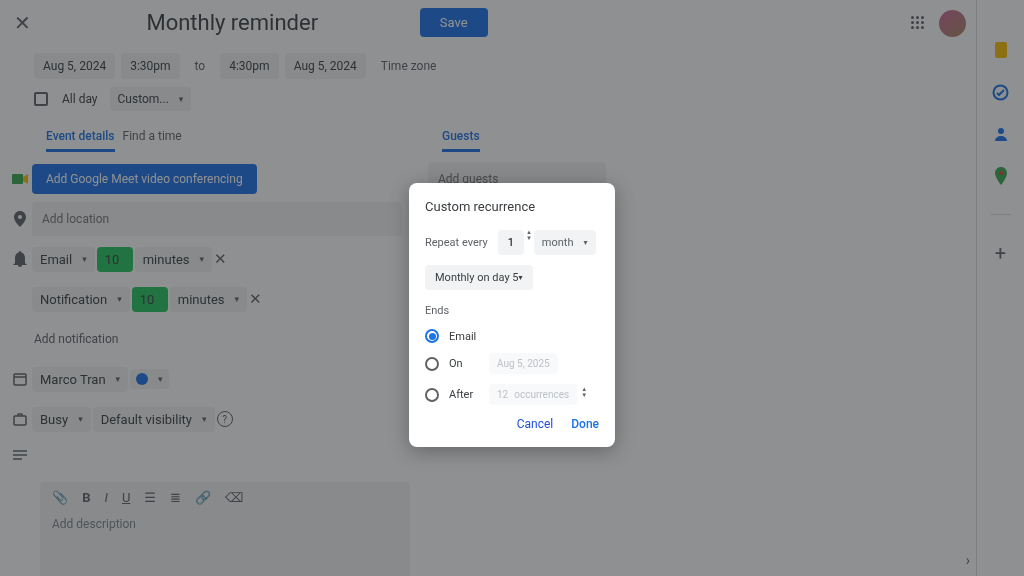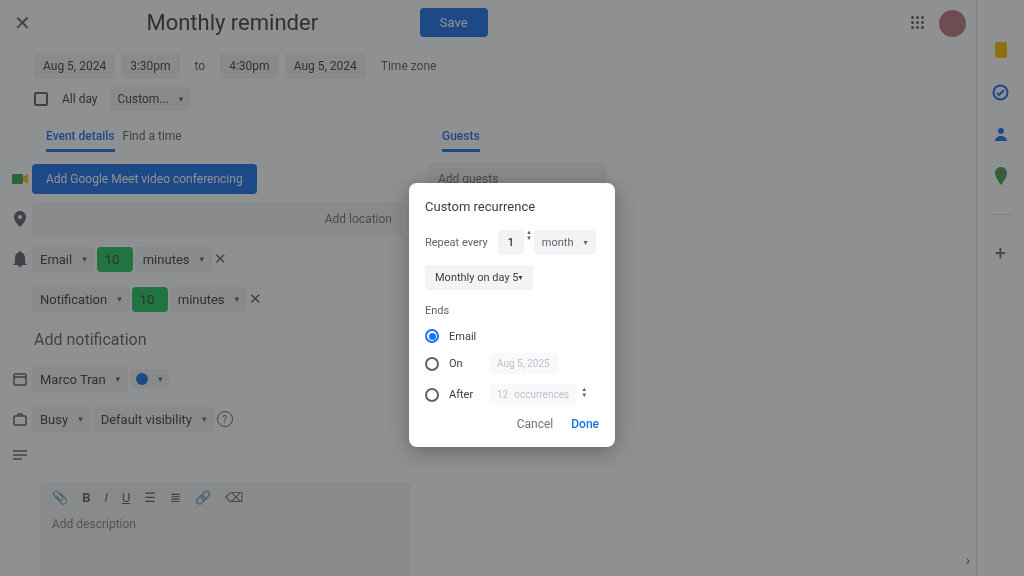--- a/index.html
+++ b/index.html
@@ -24,24 +24,24 @@
 .drop .caret { font-size: 9px; color: #5f6368; }
 .tabs { display: flex; gap: 8px; padding-left: 34px; margin-top: 18px; font-size: 12px; margin-left: 12px; }
 .tab-active { color: #1a73e8; border-bottom: 3px solid #1a73e8; padding-bottom: 6px; font-weight: 500; }
 .tab { color: #5f6368; padding-bottom: 6px; }
 .body-cols { display: flex; padding-left: 10px; margin-top: 10px; }
 .col-left { width: 400px; }
 .col-right { margin-left: 18px; width: 180px; }
 .line { display: flex; align-items: center; gap: 2px; min-height: 34px; margin-bottom: 6px; }
 .line-icon { width: 20px; display: flex; justify-content: center; color: #5f6368; }
 .meet-btn { background: #1a73e8; color: #fff; border: none; border-radius: 4px; padding: 8px 14px; font-size: 12px; cursor: pointer; }
-.loc-input { background: #f1f3f4; border: none; border-radius: 4px 4px 0 0; padding: 10px; width: 370px; font-size: 12px; color: #5f6368; text-align: right; }
+.loc-input { background: #f1f3f4; border: none; border-radius: 4px 4px 0 0; padding: 10px; width: 370px; font-size: 12px; color: #5f6368; }
 .small-input { background: #22c55e; border-radius: 4px; padding: 5px 8px; width: 36px; text-align: left; }
 .x-remove { color: #5f6368; font-size: 15px; cursor: pointer; }
-.add-notif { color: #5f6368; font-size: 16px; padding-left: 2px; }
+.add-notif { color: #5f6368; font-size: 12px; padding-left: 2px; }
 .circle-blue { width: 12px; height: 12px; background: #1a73e8; border-radius: 50%; }
 .help-circle { width: 16px; height: 16px; border: 1.5px solid #5f6368; border-radius: 50%; display: flex; align-items: center; justify-content: center; font-size: 10px; color: #5f6368; }
 .guest-input { background: #f1f3f4; border: none; border-radius: 4px; padding: 10px; width: 178px; font-size: 12px; color: #5f6368; }
 .guest-perm { font-size: 11px; color: #5f6368; margin-top: 18px; }
 .desc-area { background: #f1f3f4; border-radius: 4px; width: 370px; margin-left: 30px; }
 .toolbar { display: flex; align-items: center; gap: 14px; padding: 8px 12px; color: #5f6368; }
 .toolbar span { cursor: pointer; font-size: 13px; }
 .desc-place { padding: 4px 12px 60px; color: #80868b; font-size: 12px; }
 .scrim { position: absolute; inset: 0; background: rgba(32,33,36,0.5); }
 .dialog { position: absolute; left: 409px; top: 183px; width: 206px; background: #fff; border-radius: 8px; box-shadow: 0 4px 20px rgba(0,0,0,0.3); padding: 16px; }
@@ -52,21 +52,21 @@
 .spinners { position: absolute; right: -8px; top: -1px; display: flex; flex-direction: column; font-size: 6px; color: #5f6368; line-height: 6px; }
 .unit-drop { background: #f1f3f4; border-radius: 4px; padding: 6px 8px; display: inline-flex; align-items: center; gap: 10px; font-size: 11px; }
 .monthly-drop { background: #f1f3f4; border-radius: 4px; padding: 6px 10px; display: inline-flex; align-items: center; font-size: 11px; color: #3c4043; margin-bottom: 14px; }
 .ends-label { font-size: 11px; color: #5f6368; margin-bottom: 12px; }
 .radio-row { display: flex; align-items: center; gap: 10px; margin-bottom: 10px; font-size: 11px; }
 .radio { width: 14px; height: 14px; border-radius: 50%; border: 2px solid #5f6368; display: flex; align-items: center; justify-content: center; flex-shrink: 0; }
 .radio.checked { border-color: #1a73e8; }
 .radio.checked::after { content: ''; width: 7px; height: 7px; background: #1a73e8; border-radius: 50%; }
 .dis-input { background: #f8f9fa; border-radius: 4px; padding: 5px 8px; font-size: 10px; color: #bdc1c6; }
 .dlg-actions { display: flex; justify-content: flex-end; gap: 18px; margin-top: 12px; font-size: 12px; }
-.cancel { color: #737373; cursor: pointer; }
+.cancel { color: #1d4ed8; cursor: pointer; }
 .done { color: #1a73e8; cursor: pointer; font-weight: 500; }
 .expand-arrow { position: absolute; bottom: 8px; right: 54px; color: #5f6368; font-size: 14px; }
 svg { display: block; }
 </style>
 </head>
 <body>
 
 <div class="main">
   <div class="header">
     <span class="close-x">✕</span>

